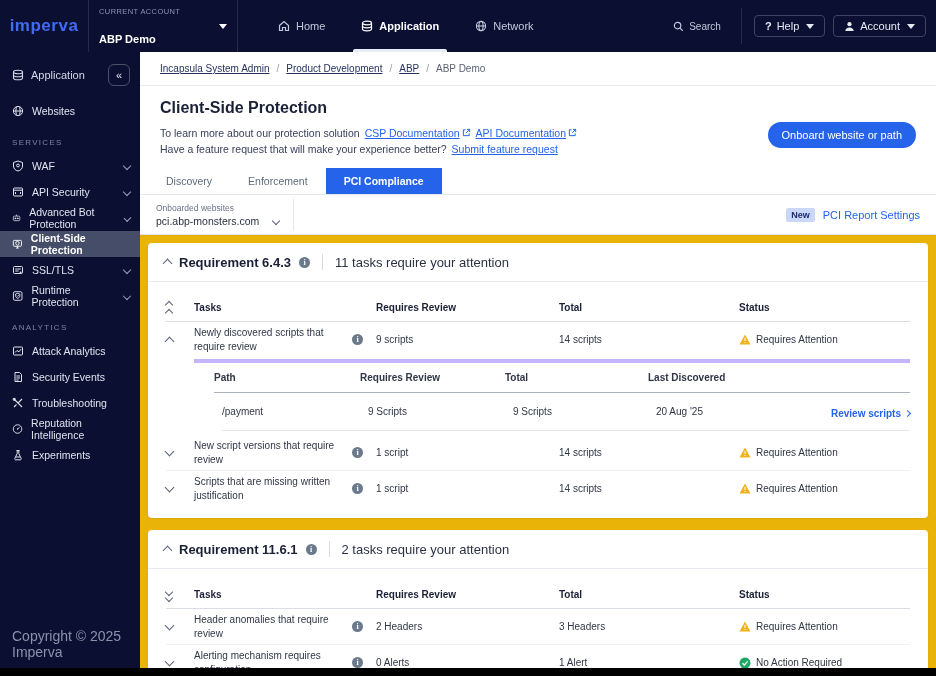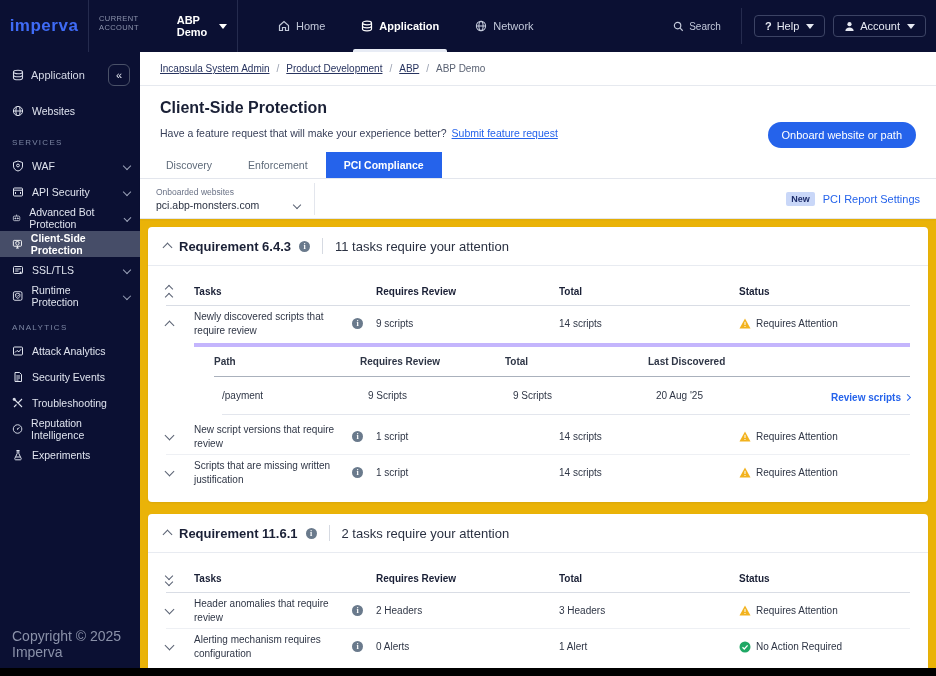--- a/index.html
+++ b/index.html
@@ -3,21 +3,21 @@
 <meta charset="utf-8">
 <style>
   * { margin:0; padding:0; box-sizing:border-box; }
   html,body { width:936px; height:676px; overflow:hidden; font-family:"Liberation Sans", sans-serif; background:#eef0f5; }
   .app { width:936px; height:676px; display:flex; flex-direction:column; position:relative; }
 
   
   .topbar { height:52px; background:#0b1033; display:flex; align-items:stretch; color:#c9cfdf; flex-shrink:0; }
   .logo { width:88px; display:flex; align-items:center; justify-content:center; color:#3f6bf6; font-weight:bold; font-size:17px; letter-spacing:.5px; }
   .acct-switch { width:150px; border-left:1px solid #252b4e; border-right:1px solid #252b4e; display:flex; align-items:center; padding:0 10px; cursor:pointer; position:relative; }
-  .acct-meta { display:flex; flex-direction:row; gap:17px;justify-content:space-between; }
+  .acct-meta { display:flex; flex-direction:column; gap:17px;justify-content:space-between; }
   .acct-label { font-size:7.5px; color:#8d94ad; letter-spacing:.4px; }
   .acct-value { font-size:11px; color:#fff; font-weight:bold; }
   .caret-down { width:0; height:0; border-left:4px solid transparent; border-right:4px solid transparent; border-top:5px solid #fff; margin-left:auto; }
   .top-nav { display:flex; align-items:stretch; margin-left:22px; }
   .top-nav-item { display:flex; align-items:center; gap:6px; padding:0 18px; font-size:11px; color:#c3c9da; cursor:pointer; position:relative; }
   .top-nav-item.active { color:#fff; font-weight:bold; }
   .top-nav-item.active::after { content:""; position:absolute; left:10px; right:10px; bottom:0; height:3px; background:#e8ecf5; border-radius:2px 2px 0 0; }
   .top-right { margin-left:auto; display:flex; align-items:center; padding-right:10px; }
   .search-box { display:flex; align-items:center; gap:5px; font-size:10px; color:#c3c9da; padding:0 16px; cursor:pointer; }
   .top-divider { width:1px; height:36px; background:#252b4e; margin:0 4px; }
@@ -51,21 +51,21 @@
   .desc-line { font-size:10.5px; color:#39415a; margin-top:4px; display:flex; align-items:center; gap:5px; flex-wrap:wrap; }
   .blue-link { color:#2563eb; text-decoration:underline; cursor:pointer; }
   .ext-icon { display:inline-block; margin-left:2px; }
   .primary-btn { position:absolute; right:20px; top:36px; background:#2563eb; color:#fff; border:none; border-radius:14px; font-size:11px; padding:7px 14px; cursor:pointer; font-family:"Liberation Sans", sans-serif; }
 
   .tabstrip { background:#fff; display:flex; border-bottom:1px solid #e3e6ed; padding-left:8px; flex-shrink:0; height:27px; }
   .tab { padding:0 18px; display:flex; align-items:center; font-size:10.5px; color:#5f6b7a; cursor:pointer; }
   .tab.active { background:#2563eb; color:#fff; font-weight:bold; }
 
   .filter-row { background:#fff; height:40px; display:flex; align-items:center; border-bottom:1px solid #e3e6ed; flex-shrink:0; box-shadow:0 1px 2px rgba(20,30,60,.05); }
-  .filter-block { width:175px; padding:4px 14px 4px 16px; border-right:1px solid #e3e6ed; cursor:pointer; }
+  .filter-block { width:154px; padding:4px 14px 4px 16px; border-right:1px solid #e3e6ed; cursor:pointer; }
   .filter-label { font-size:8.5px; color:#6a7286; margin-bottom:2px; }
   .filter-value { font-size:10.5px; color:#2a3142; display:flex; align-items:center; }
   .filter-value .chev-sm { margin-left:auto; border-color:#5a6273; }
   .filter-right { margin-left:auto; display:flex; align-items:center; gap:8px; padding-right:16px; }
   .new-badge { background:#c9d7f8; color:#1d2d6b; font-size:9px; font-weight:bold; padding:2px 5px; border-radius:2px; }
   .report-link { color:#2563eb; font-size:11px; cursor:pointer; }
 
   .content { flex:1; overflow:hidden; padding:8px; }
   .card { background:#fff; border-radius:4px; box-shadow:0 1px 2px rgba(20,30,60,.08); margin-bottom:12px; }
   .card-head { display:flex; align-items:center; gap:8px; padding:11px 16px; border-bottom:1px solid #e8ebf1; }
@@ -307,20 +307,31 @@
         <span class="crumb">Product Development</span>
         <span class="crumb-sep">/</span>
         <span class="crumb">ABP</span>
         <span class="crumb-sep">/</span>
         <span class="crumb-last">ABP Demo</span>
       </div>
 
       <div class="page-head">
         <div class="page-title">Client-Side Protection</div>
         <div class="desc-line">
+          <span>To learn more about our protection solution</span>
+          <span class="blue-link"><span>CSP Documentation</span><svg class="ext-icon" width="9" height="9" viewBox="0 0 10 10" fill="none" stroke="#2563eb" stroke-width="1.1">
+                <path d="M4 2 H1.5 V8.5 H8 V6"></path>
+                <path d="M5.5 1.5 H8.5 V4.5 M8.5 1.5 L4.5 5.5"></path>
+              </svg></span>
+          <span class="blue-link"><span>API Documentation</span><svg class="ext-icon" width="9" height="9" viewBox="0 0 10 10" fill="none" stroke="#2563eb" stroke-width="1.1">
+                <path d="M4 2 H1.5 V8.5 H8 V6"></path>
+                <path d="M5.5 1.5 H8.5 V4.5 M8.5 1.5 L4.5 5.5"></path>
+              </svg></span>
+        </div>
+        <div class="desc-line">
           <span>Have a feature request that will make your experience better?</span>
           <span class="blue-link">Submit feature request</span>
         </div>
         <button class="primary-btn">Onboard website or path</button>
       </div>
 
       <div class="tabstrip">
         <div class="tab">Discovery</div>
         <div class="tab">Enforcement</div>
         <div class="tab active">PCI Compliance</div>

